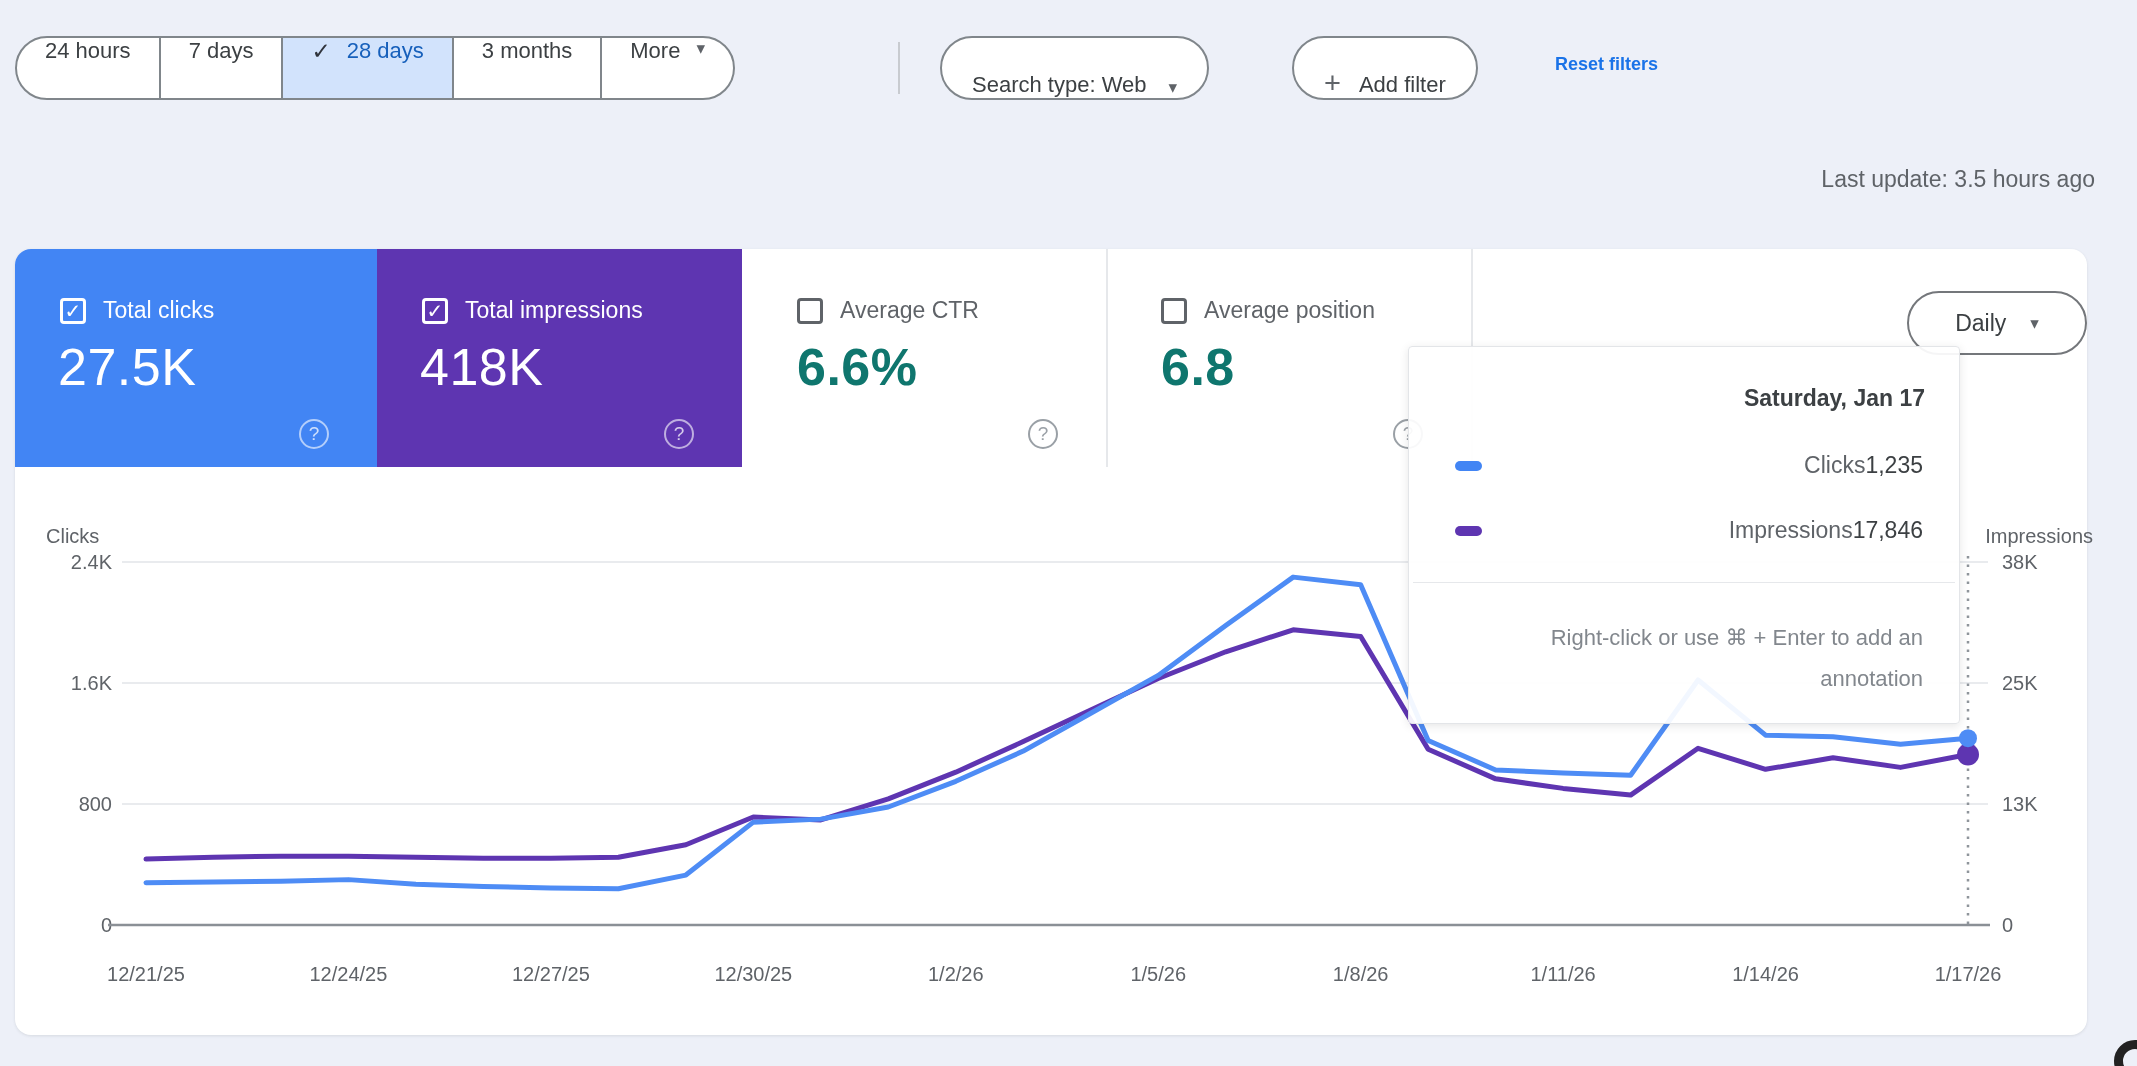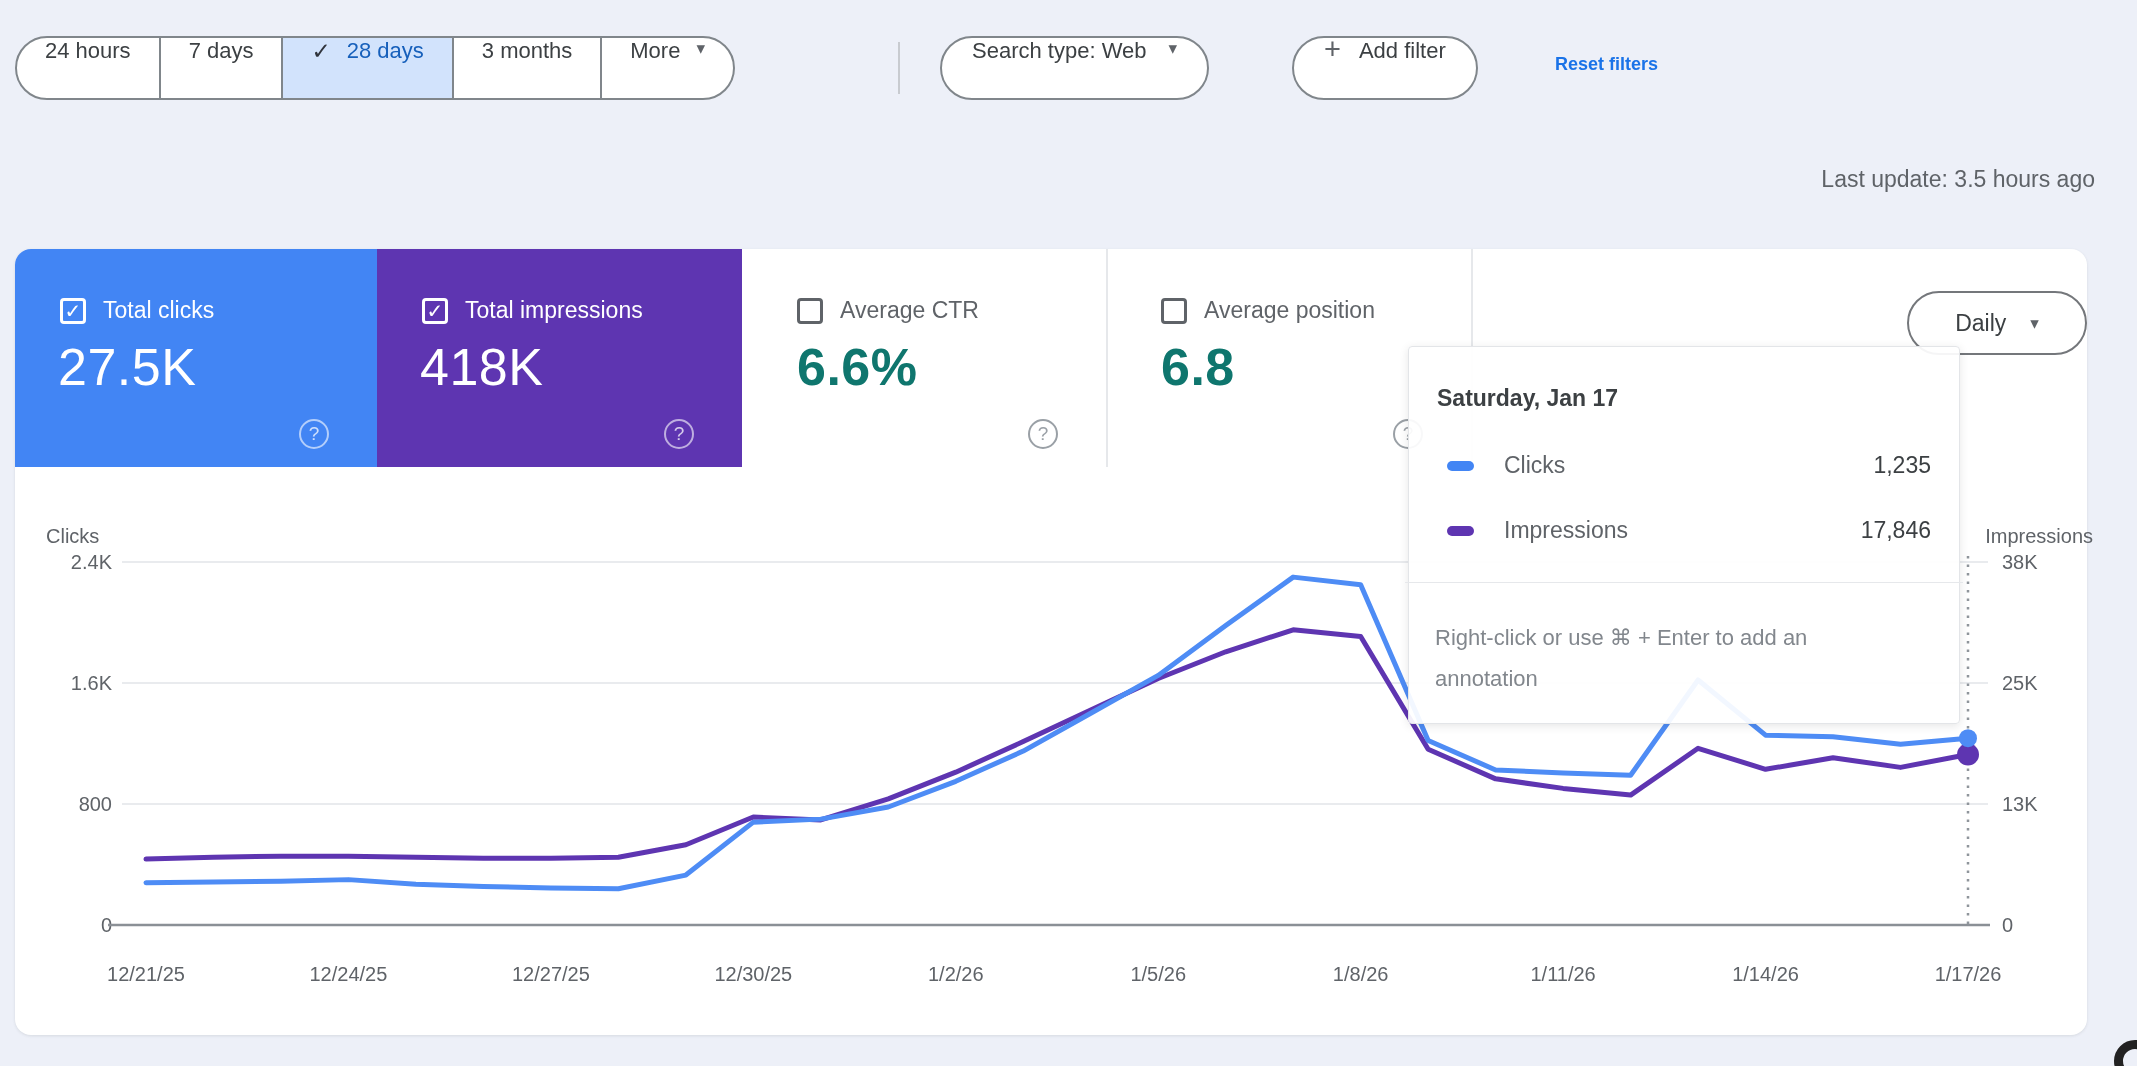--- a/index.html
+++ b/index.html
@@ -12,21 +12,21 @@
   .range-seg{display:flex;align-items:flex-start;padding:0 28px;font-size:22px;color:#3c4043;cursor:pointer;
              border-left:2px solid #80868b;white-space:nowrap;}
   .range-seg:first-child{border-left:none;}
   .range-seg.selected{background:#d2e3fc;color:#1760bb;gap:16px;}
   .range-seg .chk{font-size:23px;color:#30343c;}
   .range-seg .arr{margin-left:16px;}
   .arr{font-size:17px;color:#5f6368;}
 
   .bar-divider{position:absolute;left:898px;top:42px;width:2px;height:52px;background:#c8cbd0;}
 
-  .pill{position:absolute;top:36px;height:64px;display:inline-flex;align-items:flex-start;box-sizing:border-box;
+  .pill{position:absolute;top:36px;height:64px;display:inline-flex;align-items:flex-end;box-sizing:border-box;
         background:#fff;border:2px solid #80868b;border-radius:34px;font-size:22px;color:#3c4043;cursor:pointer;}
   .search-pill{left:940px;padding:0 30px;gap:22px;}
   .add-pill{left:1292px;padding:0 30px;gap:18px;}
   .plus{font-size:29px;color:#5f6368;line-height:1;margin-top:-3px;}
   .reset-link{position:absolute;left:1555px;top:54px;font-size:18px;font-weight:700;color:#1a73e8;cursor:pointer;}
 
   .last-update{position:absolute;right:42px;top:166px;font-size:23px;color:#5f6368;}
 
   
   .card{position:absolute;left:15px;top:249px;width:2072px;height:786px;background:#fff;border-radius:16px;
@@ -56,21 +56,21 @@
               border:2px solid #74777b;border-radius:34px;background:#fff;display:flex;align-items:center;
               justify-content:center;gap:24px;font-size:23px;color:#3c4043;cursor:pointer;margin-top:8px;}
 
   
   svg.chart{position:absolute;left:0;top:0;z-index:5;pointer-events:none;}
   svg.chart text{font-family:"Liberation Sans","DejaVu Sans",sans-serif;}
 
   
   .tooltip{position:absolute;left:1408px;top:346px;width:552px;height:378px;box-sizing:border-box;z-index:10;
            background:rgba(255,255,255,.93);border:1px solid #e3e5e8;border-radius:4px;
-           box-shadow:0 2px 10px rgba(0,0,0,.10);padding:28px 26px;}
+           box-shadow:0 2px 10px rgba(0,0,0,.10);padding:28px 34px;text-align:right;}
   .tt-title{font-size:23px;font-weight:700;color:#3c4043;margin:10px 0 40px 2px;}
   .tt-row{display:flex;align-items:center;margin:0 2px 38px 12px;}
   .tt-swatch{width:27px;height:10px;border-radius:5px;margin-right:30px;}
   .tt-label{flex:1;font-size:23px;color:#5f6368;}
   .tt-value{font-size:23px;color:#3c4043;}
   .tt-div{border-top:1px solid #e6e8eb;margin:26px -30px 0;}
   .tt-hint{margin-top:35px;width:480px;font-size:22px;line-height:1.85;color:#82878d;}
 
   .corner-artifact{position:absolute;left:2114px;top:1040px;width:42px;height:42px;border-radius:50%;
                    border:9px solid #222;box-sizing:border-box;}

